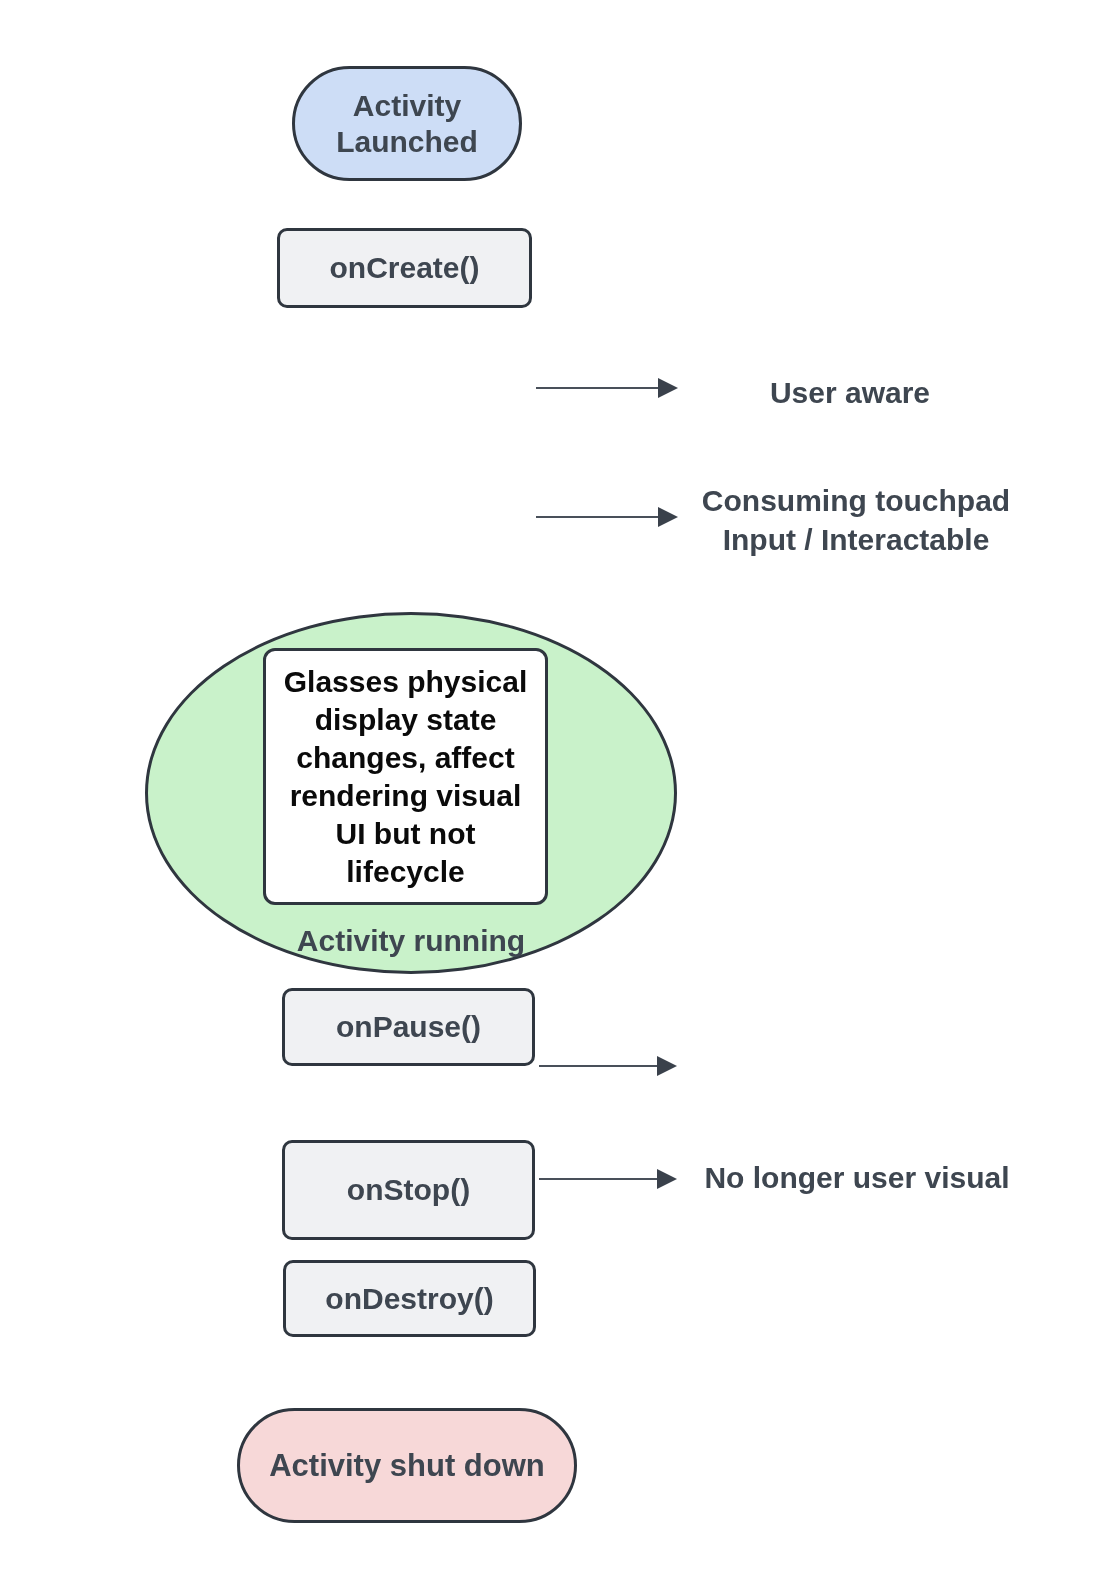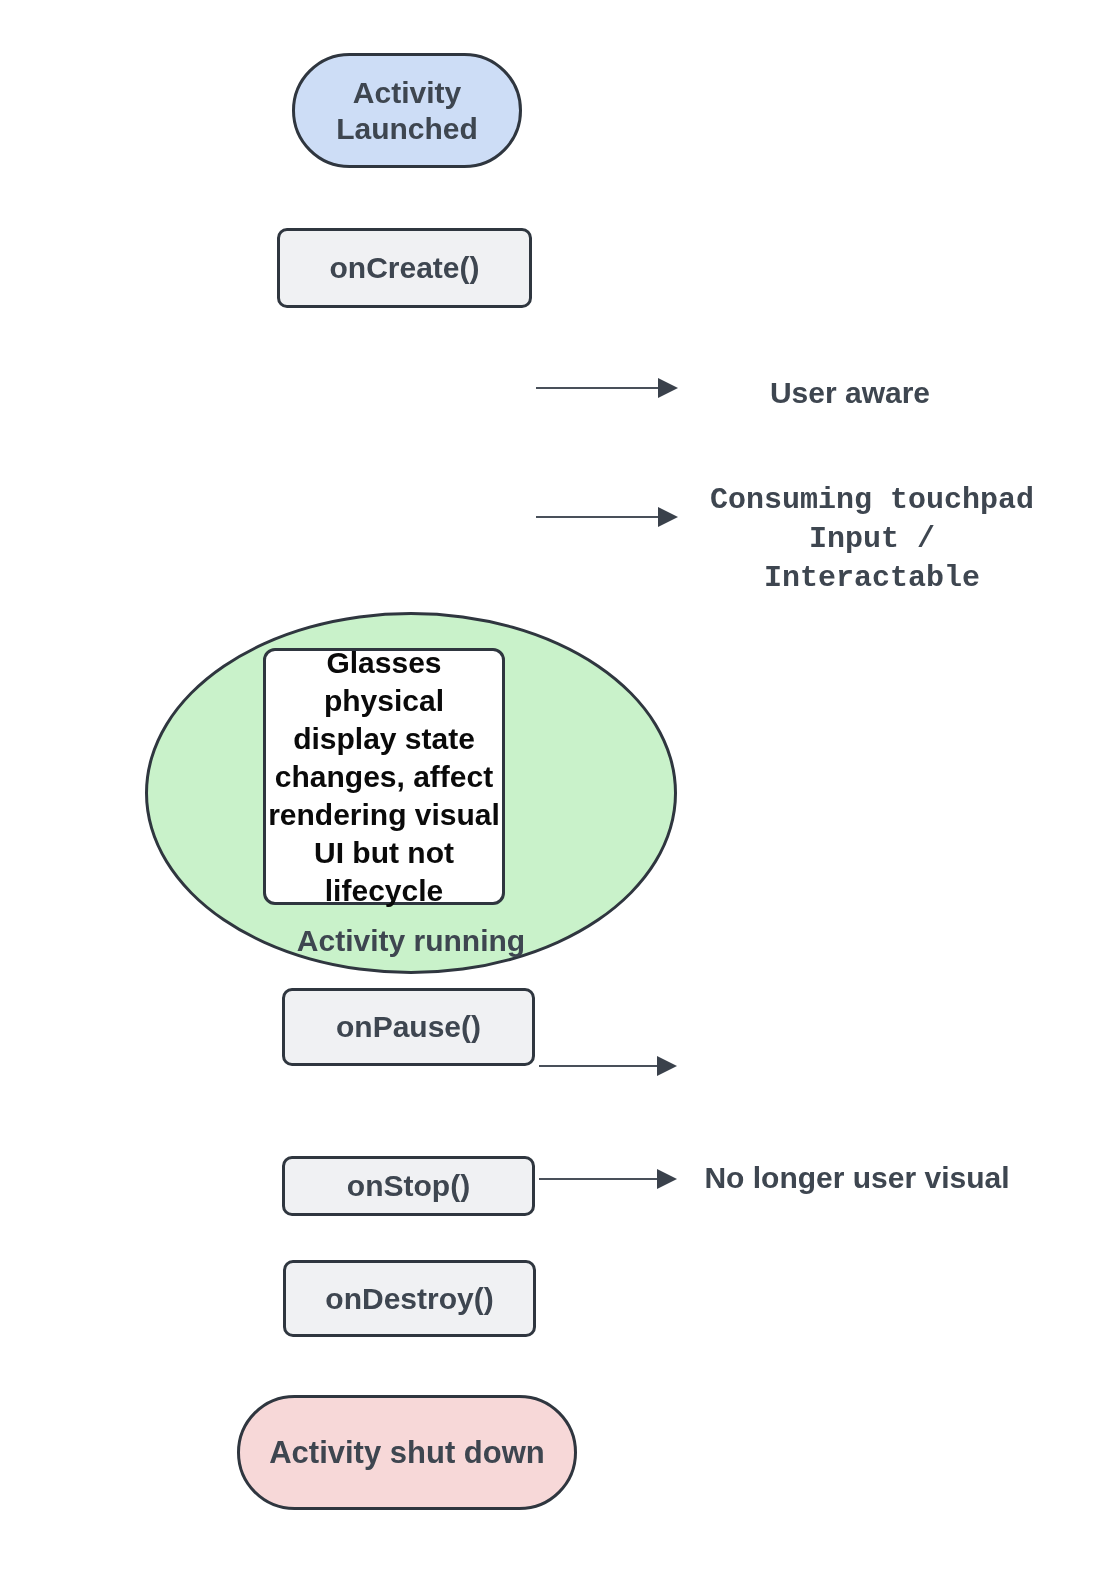--- a/index.html
+++ b/index.html
@@ -14,41 +14,41 @@
   }
   .node{
     position:absolute;
     box-sizing:border-box;
     display:flex;align-items:center;justify-content:center;
     text-align:center;
     border:3px solid #2f363f;
     font-size:30px;
     line-height:36px;
   }
-  .pill{border-radius:60px;}
+  .pill{border-radius:60px;margin-top:13px;}
   .pill.blue{background:#cdddf6; left:292px; top:53px; width:230px; height:115px;}
   .pill.pink{background:#f7d8d8; left:237px; top:1395px; width:340px; height:115px; font-size:31px;}
   .box{background:#f0f1f3; border-radius:10px;}
   .box.oncreate{left:277px; top:228px; width:255px; height:80px;}
   .box.onstart{left:277px; top:348px; width:255px; height:80px;}
   .box.onresume{left:277px; top:478px; width:255px; height:80px;}
   .box.onpause{left:282px; top:988px; width:253px; height:78px;}
-  .box.onstop{left:282px; top:1140px; width:253px; height:60px;margin-top:16px;}
+  .box.onstop{left:282px; top:1140px; width:253px; height:100px;}
   .box.ondestroy{left:283px; top:1260px; width:253px; height:77px;}
   .ellipse{
     position:absolute;
     left:145px; top:612px; width:532px; height:362px;
     box-sizing:border-box;
     background:#c9f2ca;
     border:3px solid #2f363f;
     border-radius:50%;
   }
   .notebox{
     position:absolute;
-    left:263px; top:648px; width:242px; height:257px;
+    left:263px; top:648px; width:285px; height:257px;
     box-sizing:border-box;
     background:#ffffff;
     border:3px solid #2f363f;
     border-radius:12px;
     display:flex;align-items:center;justify-content:center;
     text-align:center;
     color:#0a0a0a;
     font-size:30px;
     line-height:38px;
   }
@@ -58,21 +58,21 @@
     text-align:center;
     font-size:30px;
   }
   .annotation{
     position:absolute;
     text-align:center;
     font-size:30px;
     line-height:39px;
   }
   .annotation.user-aware{left:690px; top:373px; width:320px;}
-  .annotation.consuming{left:692px; top:481px; width:360px;font-family:Liberation Mono, monospace;}
+  .annotation.consuming{left:676px; top:481px; width:360px;}
   .annotation.stop-consuming{left:685px; top:1029px; width:360px;}
   .annotation.no-longer{left:682px; top:1158px; width:350px;}
   .multiline{white-space:pre-line;}
   .arrow{
     position:absolute;
     height:2px;
     background:#49505a;
   }
   .arrow::after{
     content:"";

